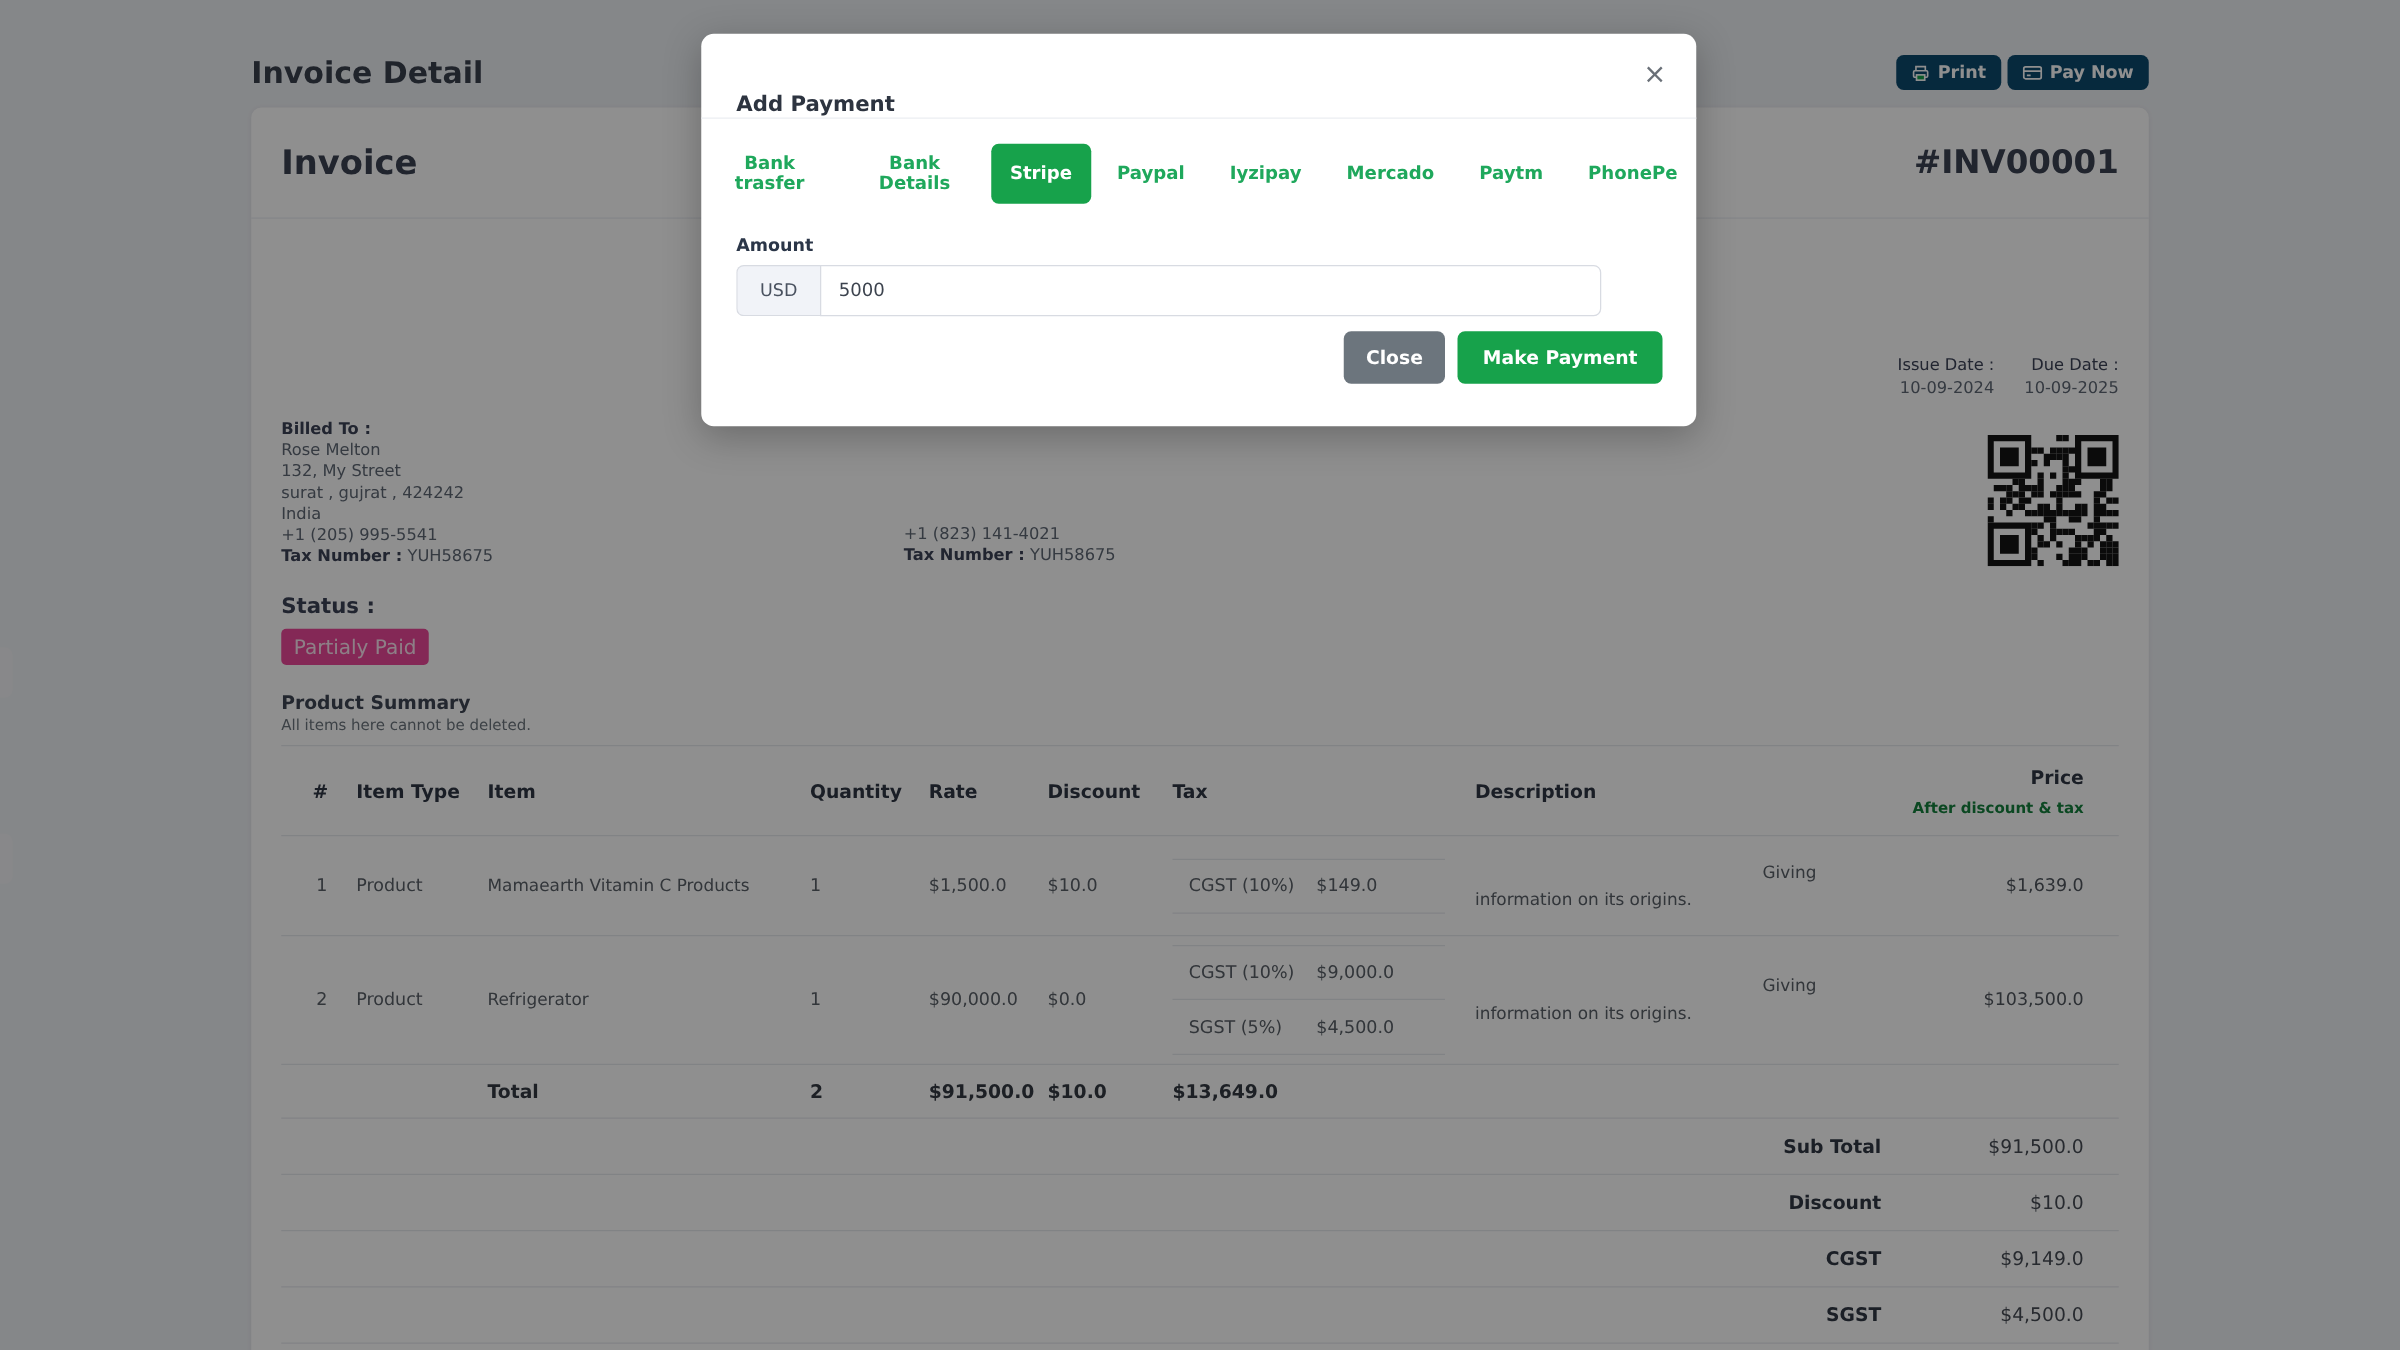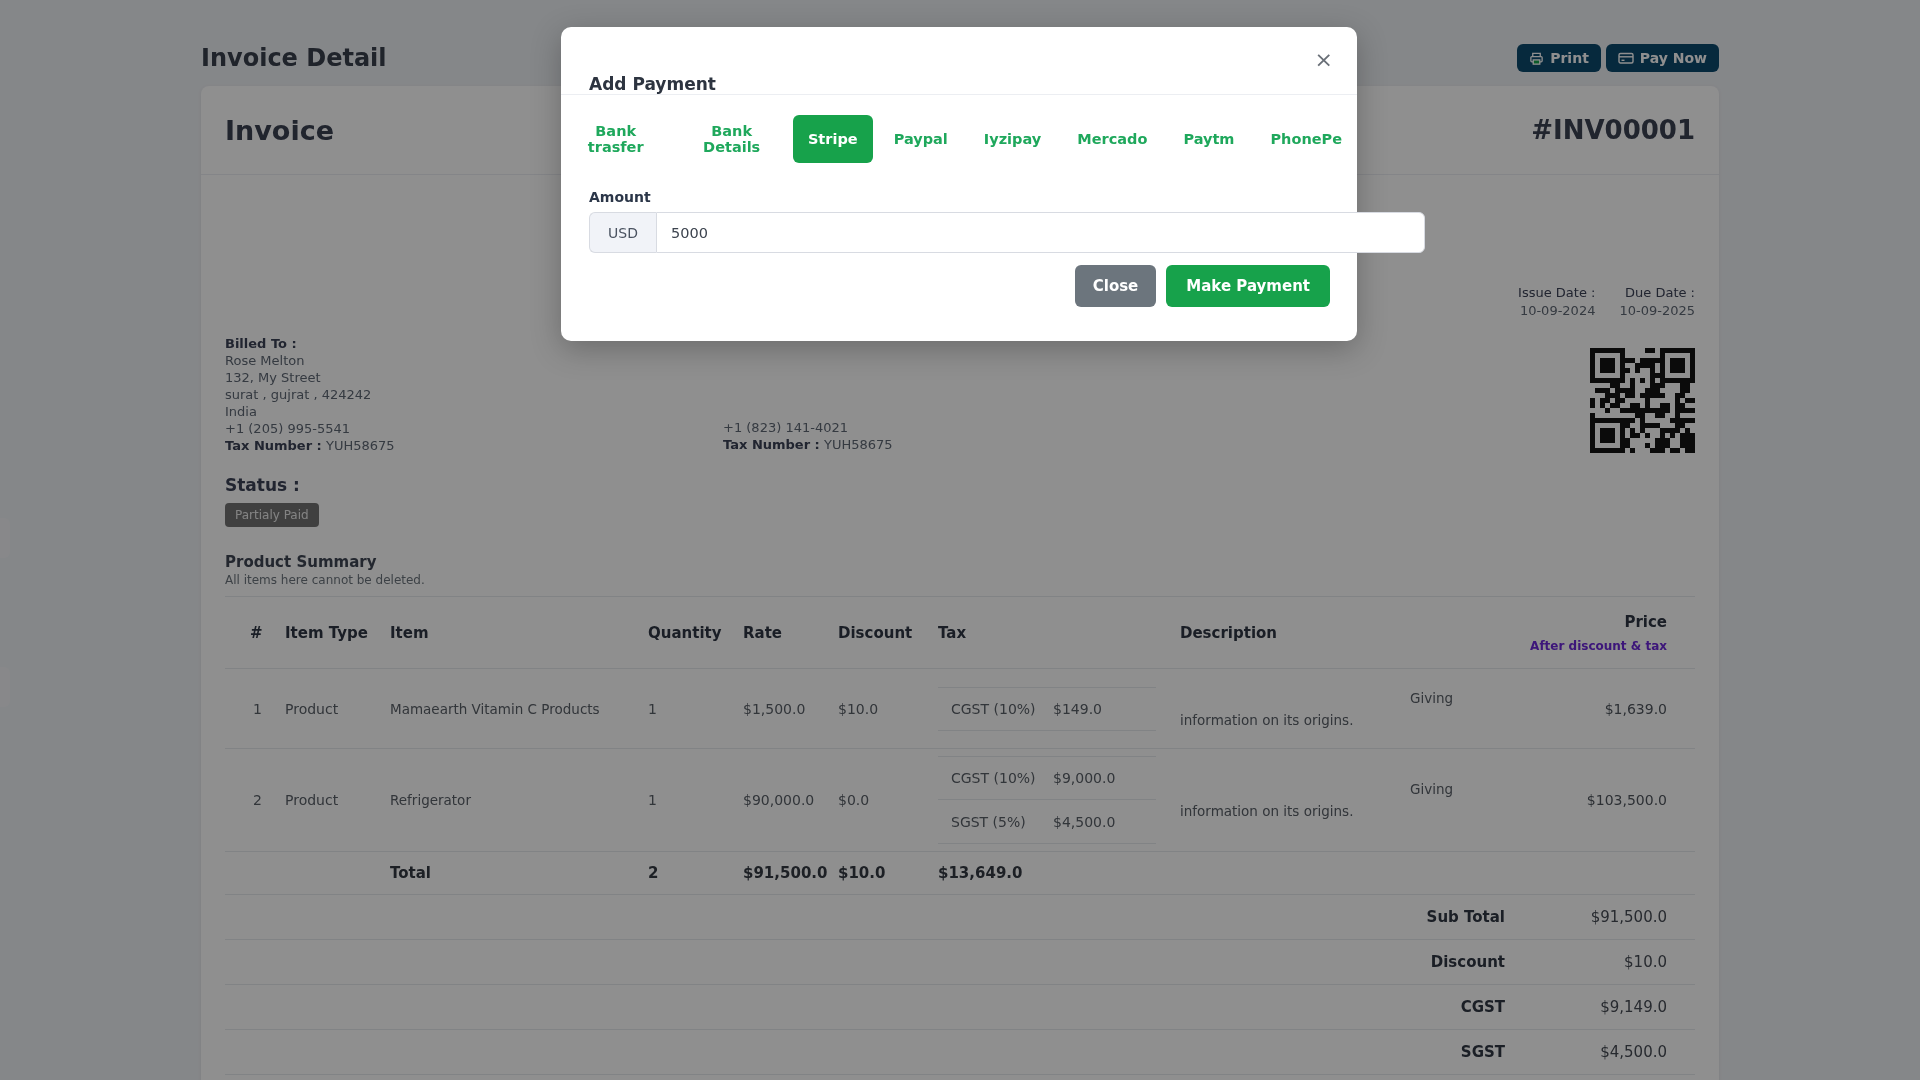--- a/index.html
+++ b/index.html
@@ -38,36 +38,36 @@
   .date-col { text-align:right; font-size:13px; color:#5f6875; }
   .date-col .lbl { font-weight:400; color:#3c4257; margin-bottom:3px; }
   .addr { position:absolute; left:24px; top:160px; font-size:13px; color:#5f6875; line-height:17px; }
   .addr .lbl, .addr b { font-weight:700; color:#3c4257; }
   .addr-shipped { position:absolute; left:522px; top:244px; font-size:13px; color:#5f6875; line-height:17px; }
   .qr { position:absolute; right:24px; top:173px; width:105px; height:105px; }
   .qr svg { width:105px; height:105px; fill:#151515; }
   .status-block { position:absolute; left:24px; top:300px; }
   .status-lbl { font-size:17px; font-weight:700; color:#3c4257; }
   .status-badge {
-    margin-top:8px; display:inline-block; background:#737373; color:rgba(255,255,255,.85);
-    font-size:12px; padding:5px 10px; border-radius:4px;
+    margin-top:8px; display:inline-block; background:#ec4899; color:rgba(255,255,255,.85);
+    font-size:16px; padding:5px 10px; border-radius:4px;
   }
   
   .products { position:absolute; left:24px; right:24px; top:378px; }
   .ps-title { font-size:15px; font-weight:600; color:#3f4654; }
   .ps-sub { font-size:12px; color:#6c757d; margin-top:2px; margin-bottom:9px; }
   .tbl-row {
     display:grid;
     grid-template-columns:60px 105px 258px 95px 95px 100px 242px 291px 1fr;
     align-items:center; border-top:1px solid #e7e9ee;
   }
   .tbl-head { height:72px; font-size:15px; font-weight:700; color:#2f3744; }
   .tbl-head .c-num { padding-left:25px; }
   .c-price { text-align:right; padding-right:28px; }
-  .price-note { font-size:12px; font-weight:700; color:#6d28d9; margin-top:8px; }
+  .price-note { font-size:12px; font-weight:700; color:#15803d; margin-top:8px; }
   .item-row { font-size:14px; color:#5a6068; border-bottom:0; }
   .item-row .c-num { padding-left:28px; }
   .item-row .c-item { font-size:13.5px; }
   .row-1 { height:80px; }
   .row-2 { height:103px; }
   .tax-table { width:218px; }
   .tax-entry { display:flex; align-items:center; height:44px; border-top:1px solid #e7e9ee; border-bottom:1px solid #e7e9ee; }
   .tax-entry + .tax-entry { border-top:0; }
   .tax-name { width:115px; padding-left:13px; }
   .desc { font-size:13.5px; line-height:22px; text-indent:230px; color:#5a6068; }
@@ -94,21 +94,21 @@
     font-size:22px; line-height:1; color:#6a7078; font-family:inherit;
   }
   .tabs { margin-top:20px; display:flex; justify-content:center; gap:6px; }
   .tab {
     font-size:14.5px; font-weight:600; color:#1fa85c; padding:8px 15px; border-radius:6px; cursor:pointer;
     background:transparent; border:none; font-family:inherit;
   }
   .tab.active { background:#17a24b; color:#fff; }
   .amount-area { margin:26px 28px 0; }
   .amount-lbl { font-size:14px; font-weight:700; color:#2b3648; margin-bottom:7px; }
-  .input-group { display:flex; height:41px; width:836px;justify-content:flex-end; }
+  .input-group { display:flex; height:41px; width:692px;justify-content:flex-end; }
   .currency {
     width:67px; background:#f1f3f8; border:1px solid #d8dbe2; border-right:0; border-radius:6px 0 0 6px;
     display:flex; align-items:center; justify-content:center; font-size:14px; color:#4a5260;
   }
   .amount-input {
     flex:1; border:1px solid #d8dbe2; border-radius:0 6px 6px 0; padding:0 14px;
     font-size:14.5px; color:#3c434e; font-family:inherit; outline:none;
   }
   .modal-footer { display:flex; justify-content:flex-end; gap:10px; margin:12px 27px 0; }
   .btn-close {

